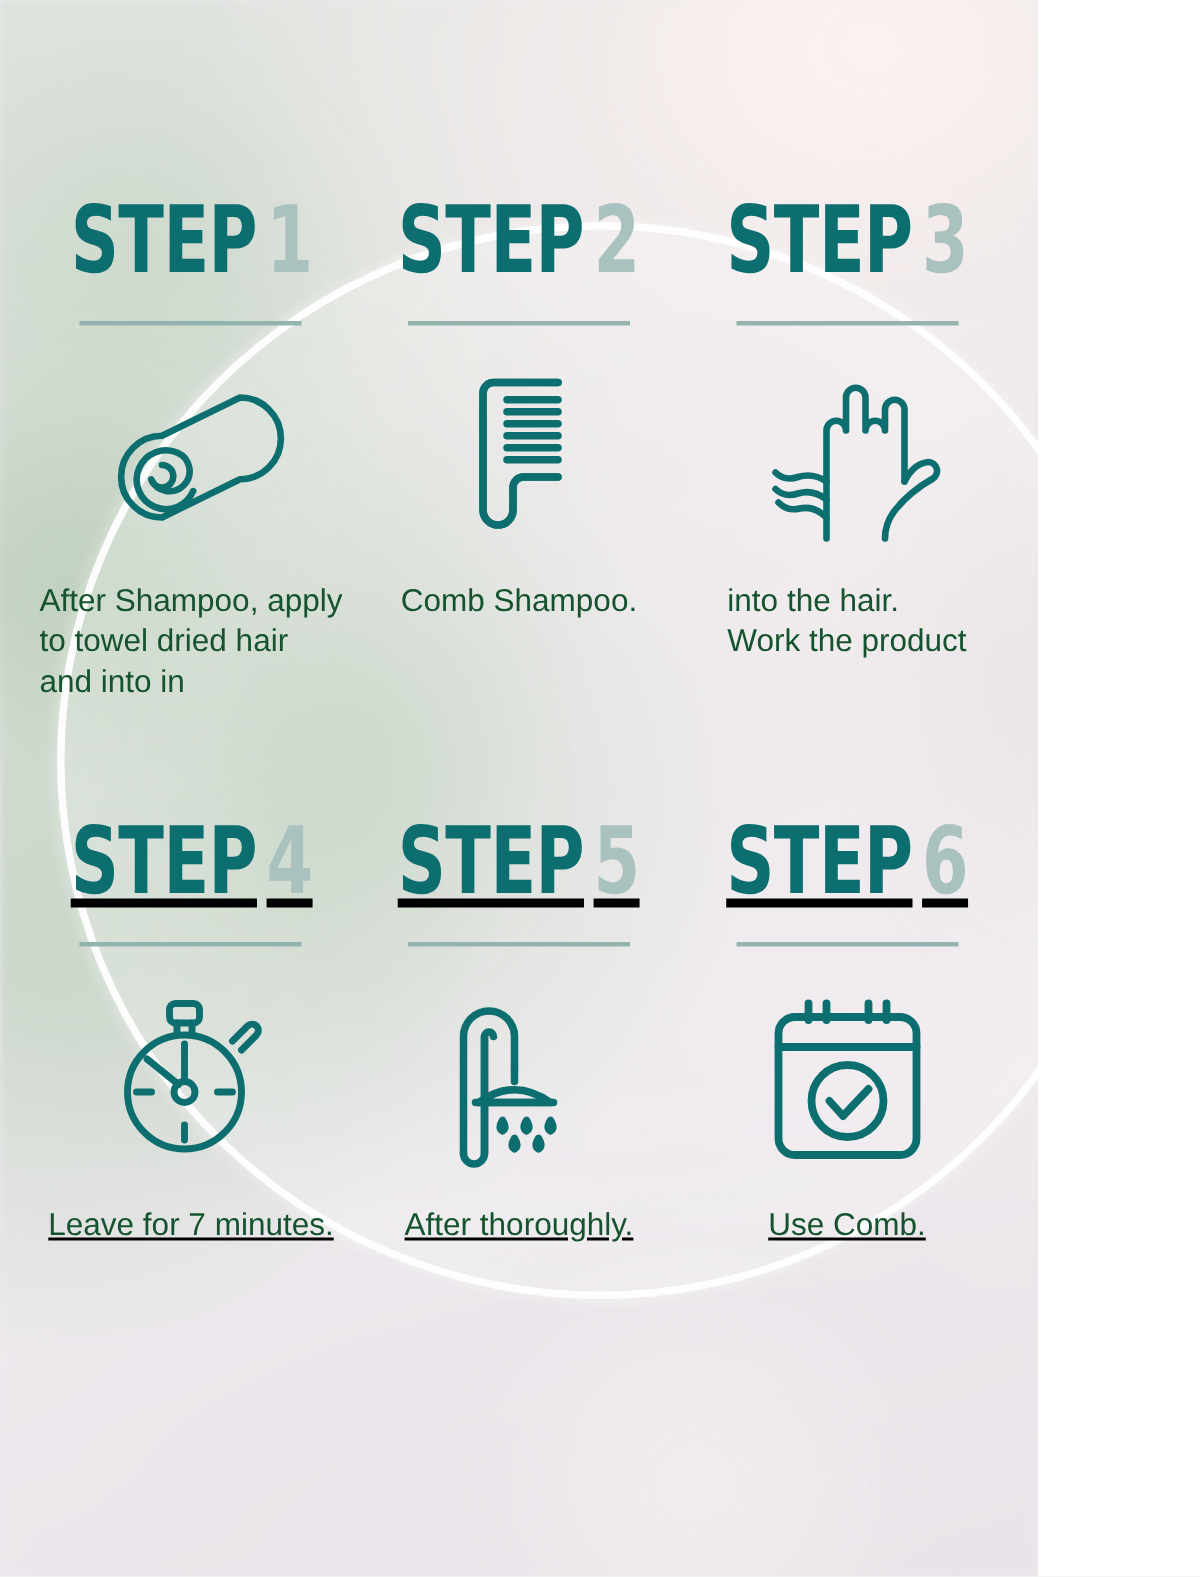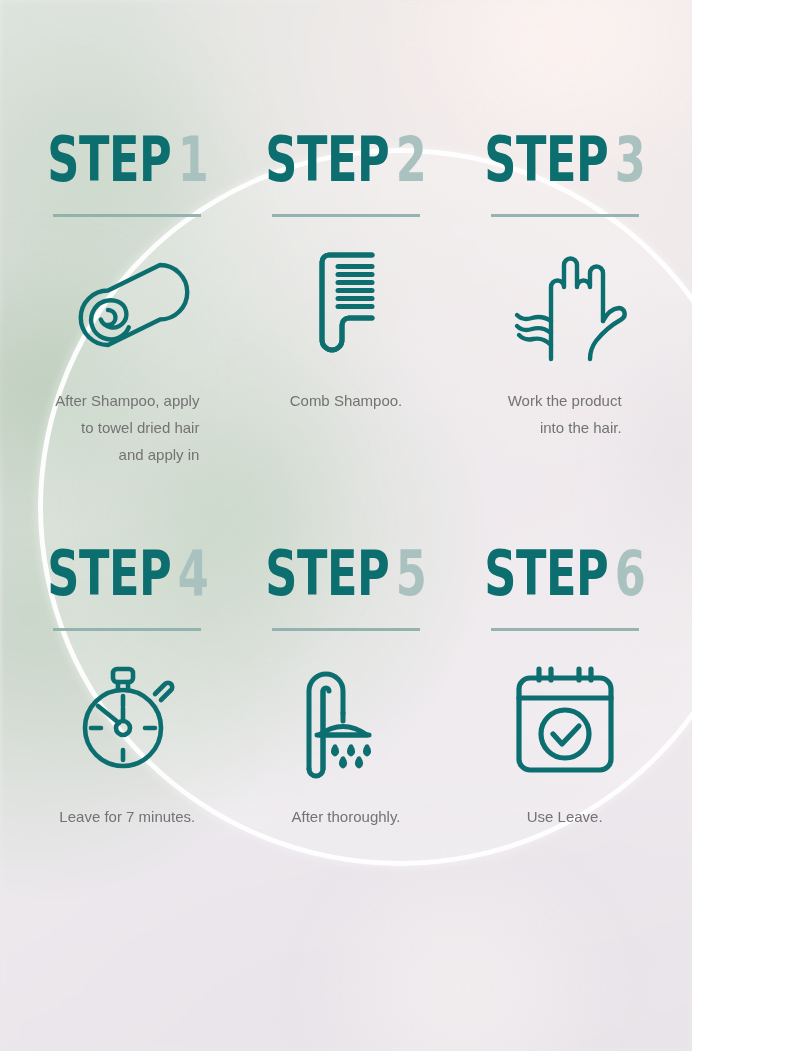--- a/index.html
+++ b/index.html
@@ -87,21 +87,21 @@
     display:grid;
     grid-template-columns:1fr 1fr 1fr;
     grid-template-rows:1fr 1fr;
     padding:128px 18px 120px 18px;
   }
 
   .cell {
     display:flex; flex-direction:column;
     align-items:center;
   }
-  .cell.row2 { padding-top:12px; }
+  .cell.row2 { padding-top:12px;text-decoration:underline; }
 
   
   .headline {
     font-family:"DejaVu Sans Condensed", "Liberation Sans Narrow", "Liberation Sans", sans-serif;
     font-weight:bold;
     font-size:62px;
     line-height:64px;
     letter-spacing:-0.5px;
     white-space:nowrap;
     transform:scaleX(0.80);
@@ -119,24 +119,24 @@
 
   .icon-wrap {
     height:132px;
     display:flex; align-items:center; justify-content:center;
     margin-top:22px;
   }
   .icon-wrap.r2 { margin-top:24px; height:128px; }
 
   .caption {
     margin-top:16px;
-    color:#737373;
-    font-size:15px;
+    color:#14532d;
+    font-size:21px;
     line-height:27px;
-    text-align:right;
+    text-align:left;
     font-family:"Liberation Sans", sans-serif;
   }
   .caption.r2 { margin-top:20px; }
 
   svg { display:block; overflow:visible; }
 </style>
 </head>
 <body>
 
 <div id="stage">
@@ -165,21 +165,21 @@
             <g fill="none" stroke="#0d6e70" stroke-width="4.4" stroke-linecap="round" stroke-linejoin="round">
               <path d="M40 88 A26.5 26.5 0 1 1 40 33.5 L92 8 A26.5 26.5 0 1 1 92 62.5 Z"></path>
               <path d="M40 60.5 m0 -7.5 a7.5 7.5 0 1 1 -7.2 9.6 a13.4 13.4 0 1 0 17.6 -17.8 a19.6 19.6 0 1 0 10.4 25.6"></path>
             </g>
           </svg>
         </span>
       </div>
       <div class="caption">
         <div>After Shampoo, apply</div>
         <div>to towel dried hair</div>
-        <div>and apply in</div>
+        <div>and into in</div>
       </div>
     </div>
 
     <div class="cell">
       <div class="headline">
         <span class="word">STEP</span><span class="num">2</span>
       </div>
       <div class="rule"></div>
       <div class="icon-wrap">
         <span>
@@ -214,22 +214,22 @@
               <path d="M50 112 V40 a6.5 6.5 0 0 1 13 0 v-22 a6.5 6.5 0 0 1 13 0 v22 a6.5 6.5 0 0 1 13 0 v-14 a6.5 6.5 0 0 1 13 0 v48"></path>
               <path d="M102 74 q6 -12 16 -13 a6 6 0 0 1 3 11 q-16 9 -26 22 q-6 8 -6 18"></path>
               <path d="M50 98 q-8 -8 -18 -6 q-8 2 -14 -4"></path>
               <path d="M50 86 q-9 -7 -19 -4 q-9 3 -15 -3"></path>
               <path d="M50 74 q-9 -6 -19 -3 q-9 3 -15 -3"></path>
             </g>
           </svg>
         </span>
       </div>
       <div class="caption">
+        <div>into the hair.</div>
         <div>Work the product</div>
-        <div>into the hair.</div>
       </div>
     </div>
 
     <div class="cell row2">
       <div class="headline">
         <span class="word">STEP</span><span class="num">4</span>
       </div>
       <div class="rule"></div>
       <div class="icon-wrap r2">
         <span>
@@ -296,18 +296,18 @@
               <rect x="10" y="14" width="92" height="92" rx="11"></rect>
               <line x1="10" y1="34" x2="102" y2="34"></line>
               <path d="M30 16 V5 M42 16 V5 M70 16 V5 M82 16 V5"></path>
               <circle cx="56" cy="70" r="24"></circle>
               <path d="M44 70 l9 10 l17 -18"></path>
             </g>
           </svg>
         </span>
       </div>
       <div class="caption r2">
-        <div>Use Leave.</div>
+        <div>Use Comb.</div>
       </div>
     </div>
 
   </div>
 </div>
 
 </body></html>

